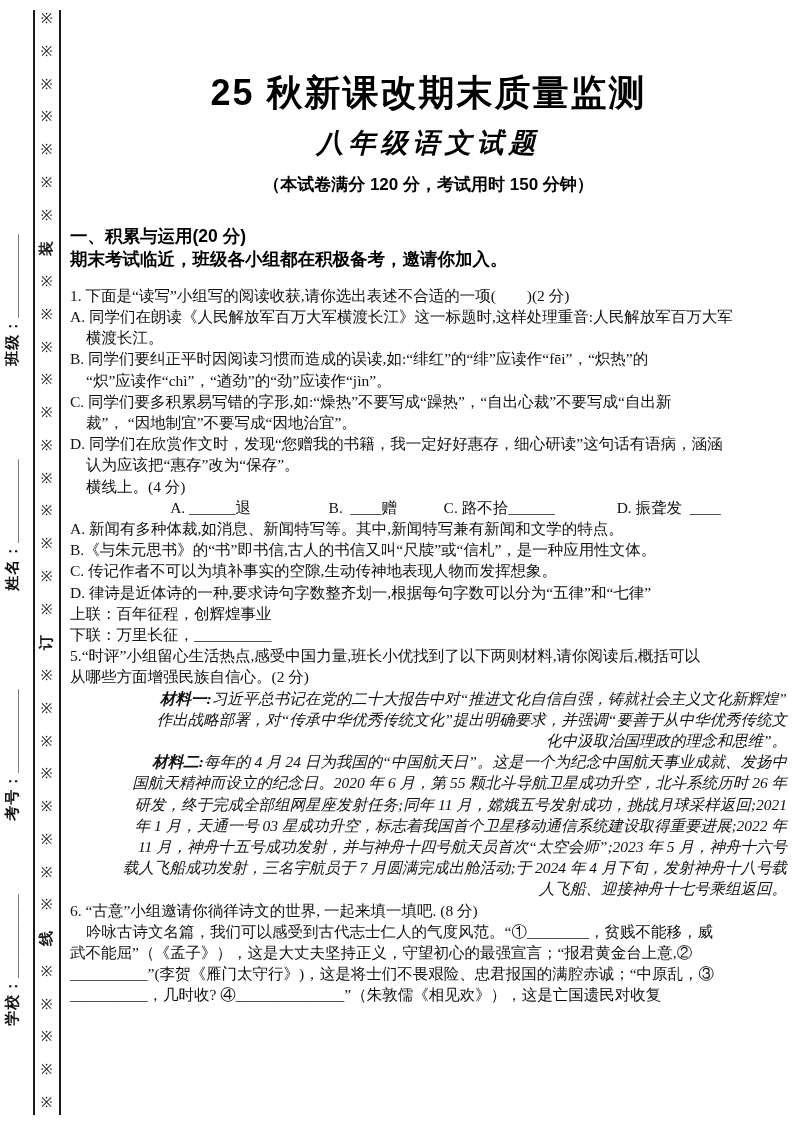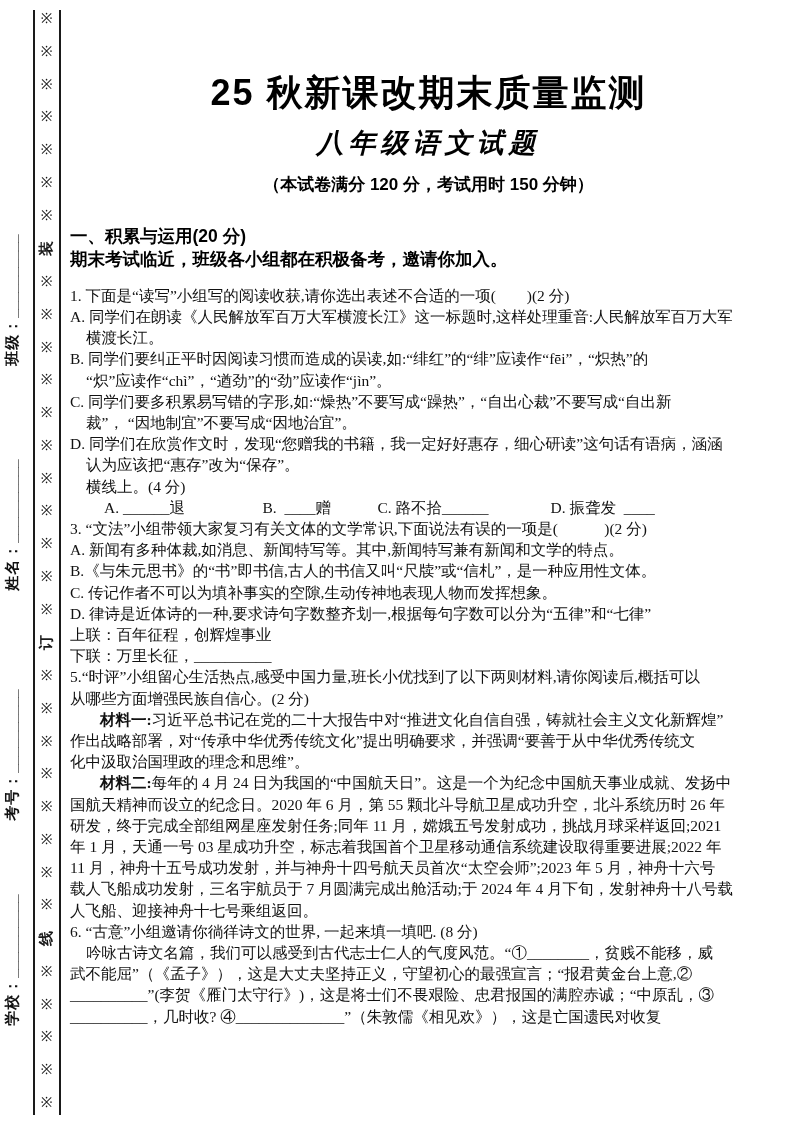--- a/index.html
+++ b/index.html
@@ -50,22 +50,22 @@
   .sec-intro{
     font-family:"Liberation Sans",sans-serif;font-weight:bold;font-size:17.5px;
     line-height:1.35;color:#000;
   }
   .lines{margin-top:13px;}
   .line{
     font-size:15.5px;line-height:21.2px;white-space:pre;color:#111;
     font-family:"Liberation Serif",serif;
   }
   .line.i1{padding-left:16px;}
-  .line.i2{padding-left:34px;}
-  .line.k,.line.k1{}
+  .line.i2{padding-left:34px;text-align:center;}
+  .line.k,.line.k1{font-style:italic;text-align:right;}
   .line.k1{padding-left:30px;}
   .mlabel{font-weight:bold;}
   .mlabel:empty{display:none;}
 </style>
 </head>
 <body>
 
 <div>
   <div class="rule rule-left"></div>
   <div class="rule rule-right"></div>
@@ -127,21 +127,20 @@
       <div class="line n"><span>A. 同学们在朗读《人民解放军百万大军横渡长江》这一标题时,这样处理重音:人民解放军百万大军</span></div>
       <div class="line i1"><span>横渡长江。</span></div>
       <div class="line n"><span>B. 同学们要纠正平时因阅读习惯而造成的误读,如:“绯红”的“绯”应读作“fēi”，“炽热”的</span></div>
       <div class="line i1"><span>“炽”应读作“chì”，“遒劲”的“劲”应读作“jìn”。</span></div>
       <div class="line n"><span>C. 同学们要多积累易写错的字形,如:“燥热”不要写成“躁热”，“自出心裁”不要写成“自出新</span></div>
       <div class="line i1"><span>裁”， “因地制宜”不要写成“因地治宜”。</span></div>
       <div class="line n"><span>D. 同学们在欣赏作文时，发现“您赠我的书籍，我一定好好惠存，细心研读”这句话有语病，涵涵</span></div>
       <div class="line i1"><span>认为应该把“惠存”改为“保存”。</span></div>
       <div class="line i1"><span>横线上。(4 分)</span></div>
       <div class="line i2"><span>A. ______退　　　　　B.  ____赠　　　C. 路不拾______　　　　D. 振聋发  ____</span></div>
-      <div class="line n"><span>3. “文法”小组带领大家复习有关文体的文学常识,下面说法有误的一项是(　　　)(2 分)</span></div>
       <div class="line n"><span>A. 新闻有多种体裁,如消息、新闻特写等。其中,新闻特写兼有新闻和文学的特点。</span></div>
       <div class="line n"><span>B.《与朱元思书》的“书”即书信,古人的书信又叫“尺牍”或“信札”，是一种应用性文体。</span></div>
       <div class="line n"><span>C. 传记作者不可以为填补事实的空隙,生动传神地表现人物而发挥想象。</span></div>
       <div class="line n"><span>D. 律诗是近体诗的一种,要求诗句字数整齐划一,根据每句字数可以分为“五律”和“七律”</span></div>
       <div class="line n"><span>上联：百年征程，创辉煌事业</span></div>
       <div class="line n"><span>下联：万里长征，__________</span></div>
       <div class="line n"><span>5.“时评”小组留心生活热点,感受中国力量,班长小优找到了以下两则材料,请你阅读后,概括可以</span></div>
       <div class="line n"><span>从哪些方面增强民族自信心。(2 分)</span></div>
       <div class="line k1"><b class="mlabel">材料一:</b><span>习近平总书记在党的二十大报告中对“推进文化自信自强，铸就社会主义文化新辉煌”</span></div>
       <div class="line k"><span>作出战略部署，对“传承中华优秀传统文化”提出明确要求，并强调“要善于从中华优秀传统文</span></div>

